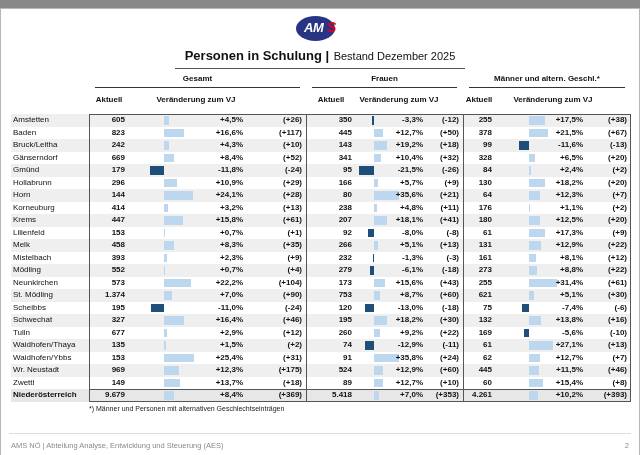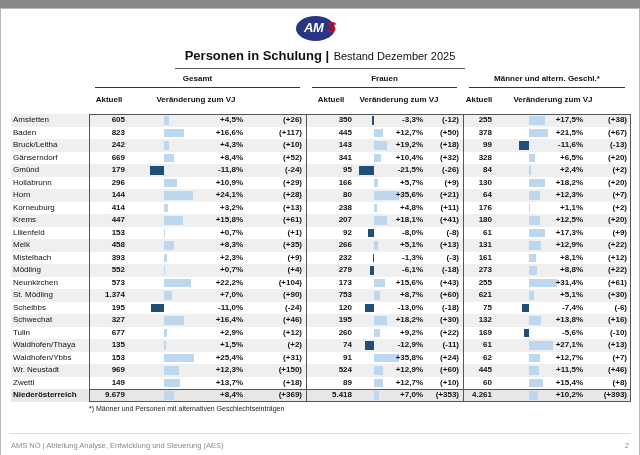--- a/index.html
+++ b/index.html
@@ -318,21 +318,21 @@
         <div class="cell chg"><div class="bar" style="left: 18px; background: rgb(189, 215, 238); width: 25.06px;"></div><span>+35,8%</span></div>
         <div class="cell abs">(+24)</div>
         <div class="cell num">62</div>
         <div class="cell chg"><div class="bar" style="left: 33px; background: rgb(189, 215, 238); width: 11.43px;"></div><span>+12,7%</span></div>
         <div class="cell abs">(+7)</div>
       </div>
       <div class="row odd">
         <div class="cell name">Wr. Neustadt</div>
         <div class="cell num">969</div>
         <div class="cell chg"><div class="bar" style="left: 35px; background: rgb(189, 215, 238); width: 14.76px;"></div><span>+12,3%</span></div>
-        <div class="cell abs">(+150)</div>
+        <div class="cell abs">(+175)</div>
         <div class="cell num">524</div>
         <div class="cell chg"><div class="bar" style="left: 18px; background: rgb(189, 215, 238); width: 9.03px;"></div><span>+12,9%</span></div>
         <div class="cell abs">(+60)</div>
         <div class="cell num">445</div>
         <div class="cell chg"><div class="bar" style="left: 33px; background: rgb(189, 215, 238); width: 10.35px;"></div><span>+11,5%</span></div>
         <div class="cell abs">(+46)</div>
       </div>
       <div class="row">
         <div class="cell name">Zwettl</div>
         <div class="cell num">149</div>

